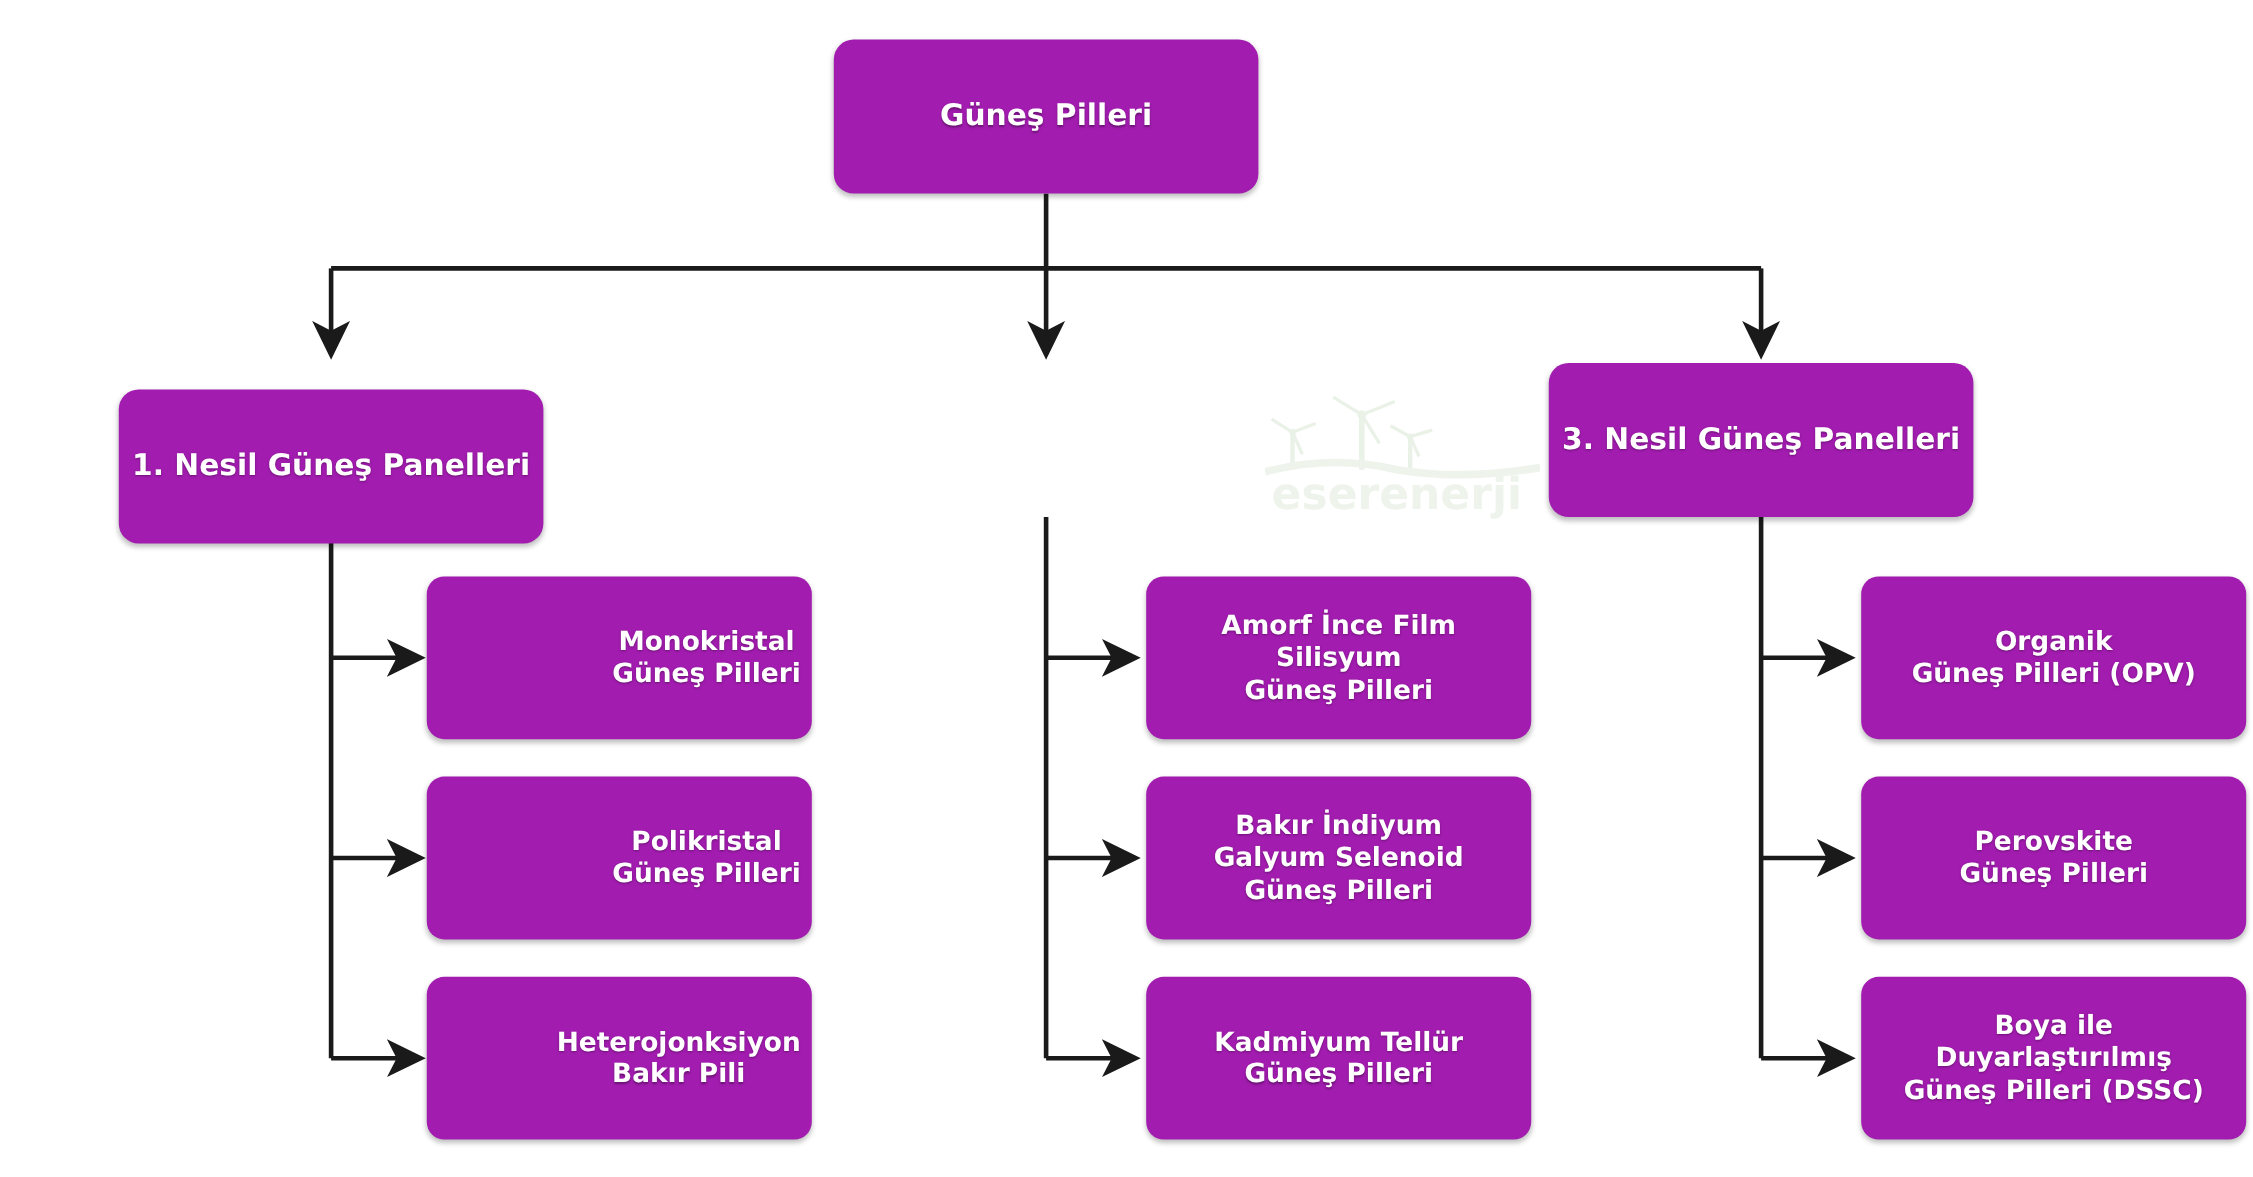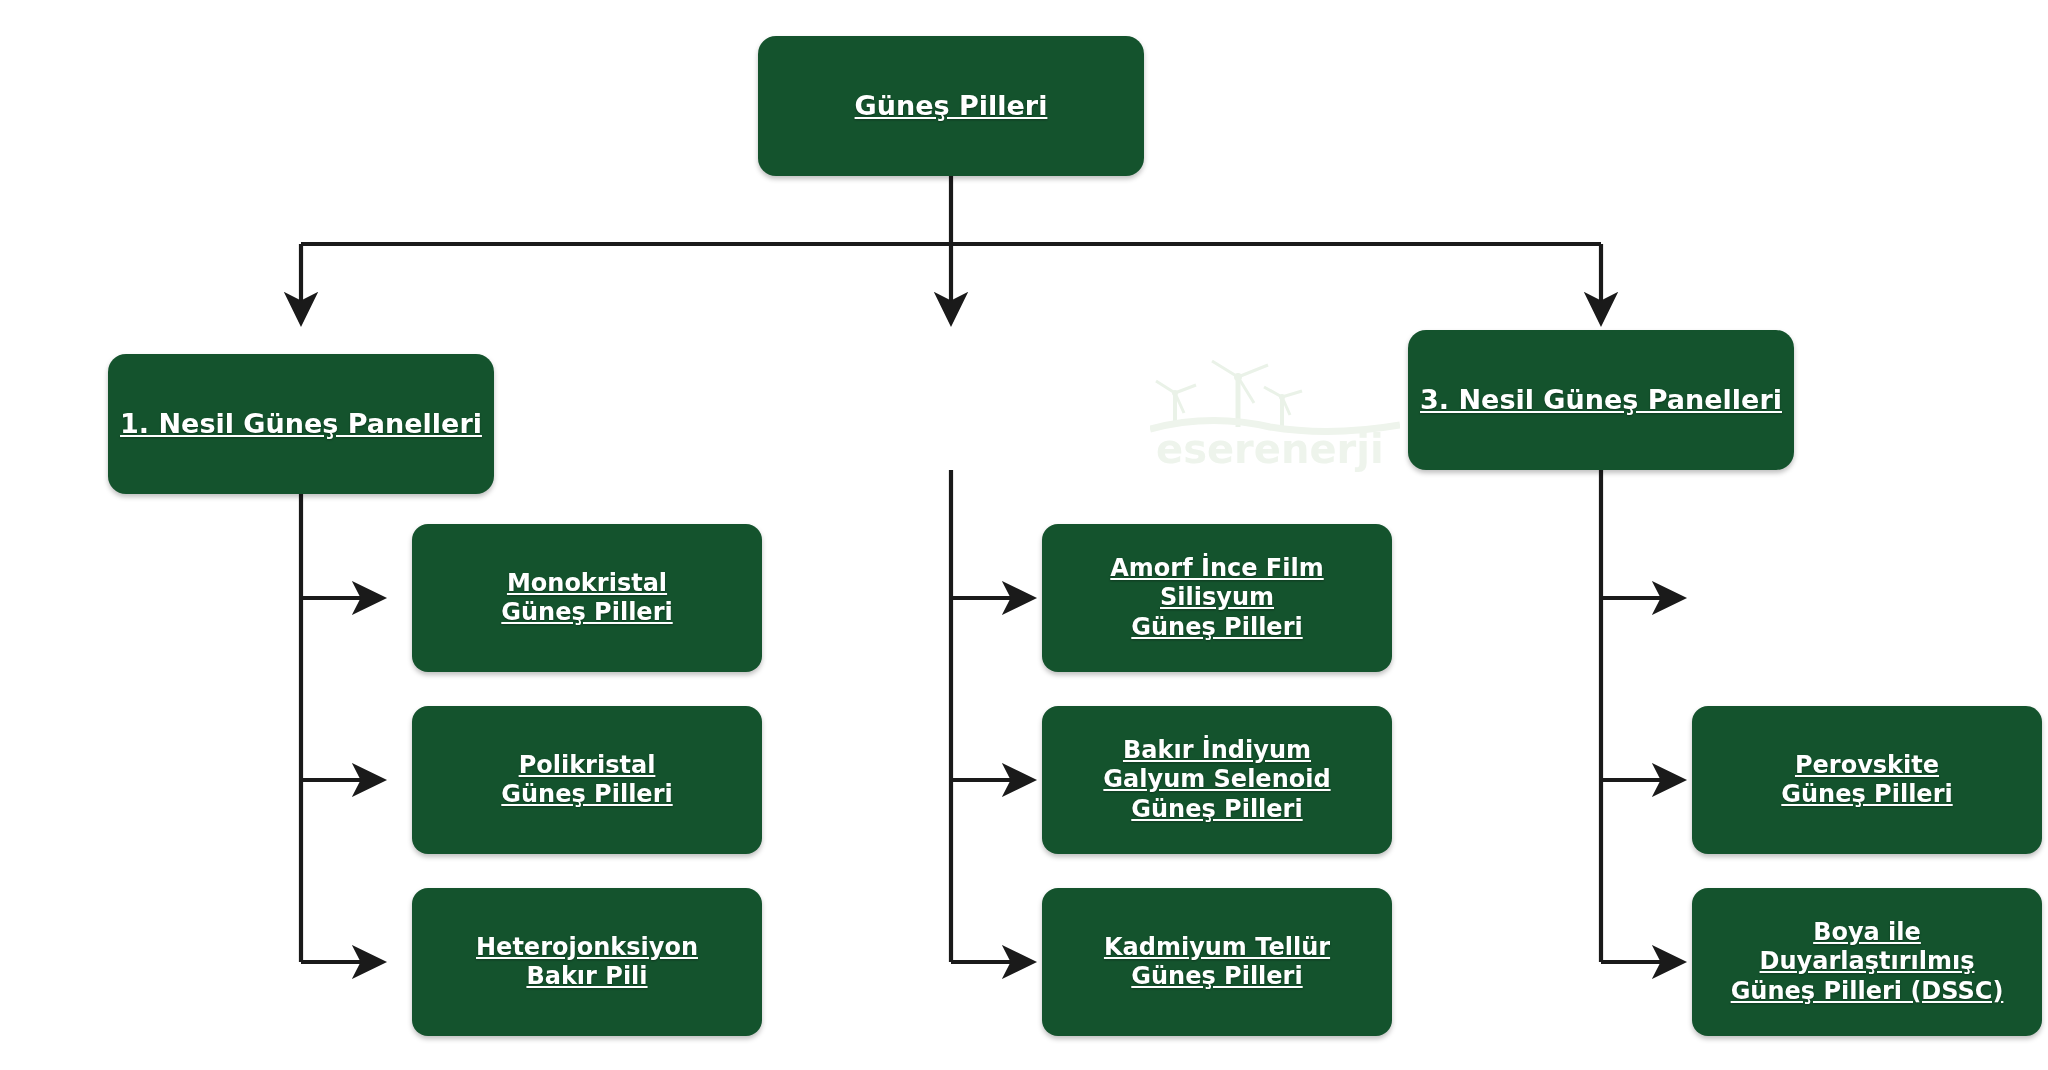--- a/index.html
+++ b/index.html
@@ -43,34 +43,33 @@
     width: 2048px;
     height: 1070px;
     z-index: 1;
     pointer-events: none;
   }
 
   
   .node {
     position: absolute;
     box-sizing: border-box;
-    background: #14532d;
+    background: #a21caf;
     border-radius: 16px;
     display: flex;
     align-items: center;
     justify-content: center;
     text-align: center;
     color: #ffffff;
     font-weight: bold;
     z-index: 2;
     box-shadow: 0 3px 5px rgba(0,0,0,0.25);
     padding: 4px 10px;
     line-height: 1.22;
     text-shadow: 0 1px 2px rgba(0,0,0,0.35);
-    text-decoration: underline;
   }
 
   .node.root {
     left: 758px;
     top: 36px;
     width: 386px;
     height: 140px;
     font-size: 27px;
     border-radius: 18px;
   }
@@ -85,21 +84,21 @@
   .node.gen.g1 { left: 108px; margin-top: 24px; }
   .node.gen.g2 { left: 758px; }
   .node.gen.g3 { left: 1408px; }
 
   .node.leaf {
     width: 350px;
     height: 148px;
     font-size: 24px;
     border-radius: 16px;
   }
-  .node.leaf.c1 { left: 412px; }
+  .node.leaf.c1 { left: 388px; justify-content: flex-end; }
   .node.leaf.c2 { left: 1042px; text-align: center; }
   .node.leaf.c3 { left: 1692px; }
   .node.leaf.r1 { top: 524px; }
   .node.leaf.r2 { top: 706px; }
   .node.leaf.r3 { top: 888px; }
 
   .node .label { display: block; white-space: pre-line; }
 </style>
 </head>
 <body>
@@ -200,20 +199,24 @@
   <div class="node leaf c2 r2">
     <span class="label">Bakır İndiyum
 Galyum Selenoid
 Güneş Pilleri</span>
   </div>
   <div class="node leaf c2 r3">
     <span class="label">Kadmiyum Tellür
 Güneş Pilleri</span>
   </div>
 
+  <div class="node leaf c3 r1">
+    <span class="label">Organik
+Güneş Pilleri (OPV)</span>
+  </div>
   <div class="node leaf c3 r2">
     <span class="label">Perovskite
 Güneş Pilleri</span>
   </div>
   <div class="node leaf c3 r3">
     <span class="label">Boya ile
 Duyarlaştırılmış
 Güneş Pilleri (DSSC)</span>
   </div>
 

